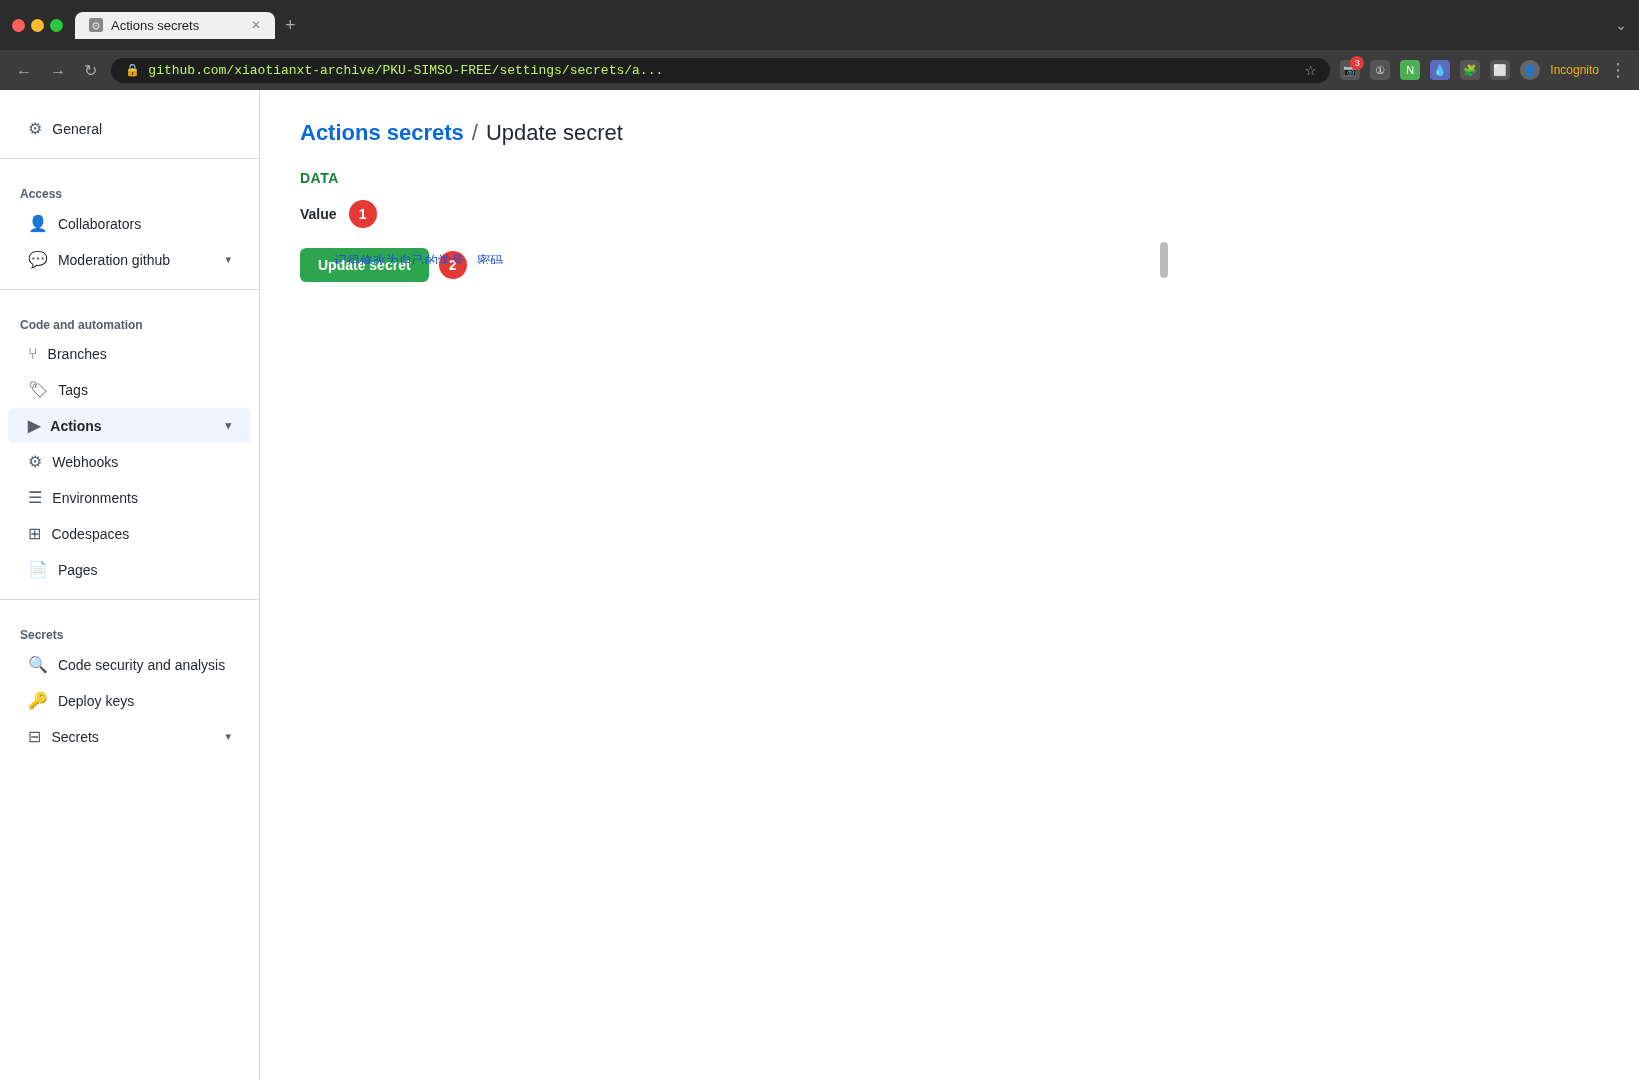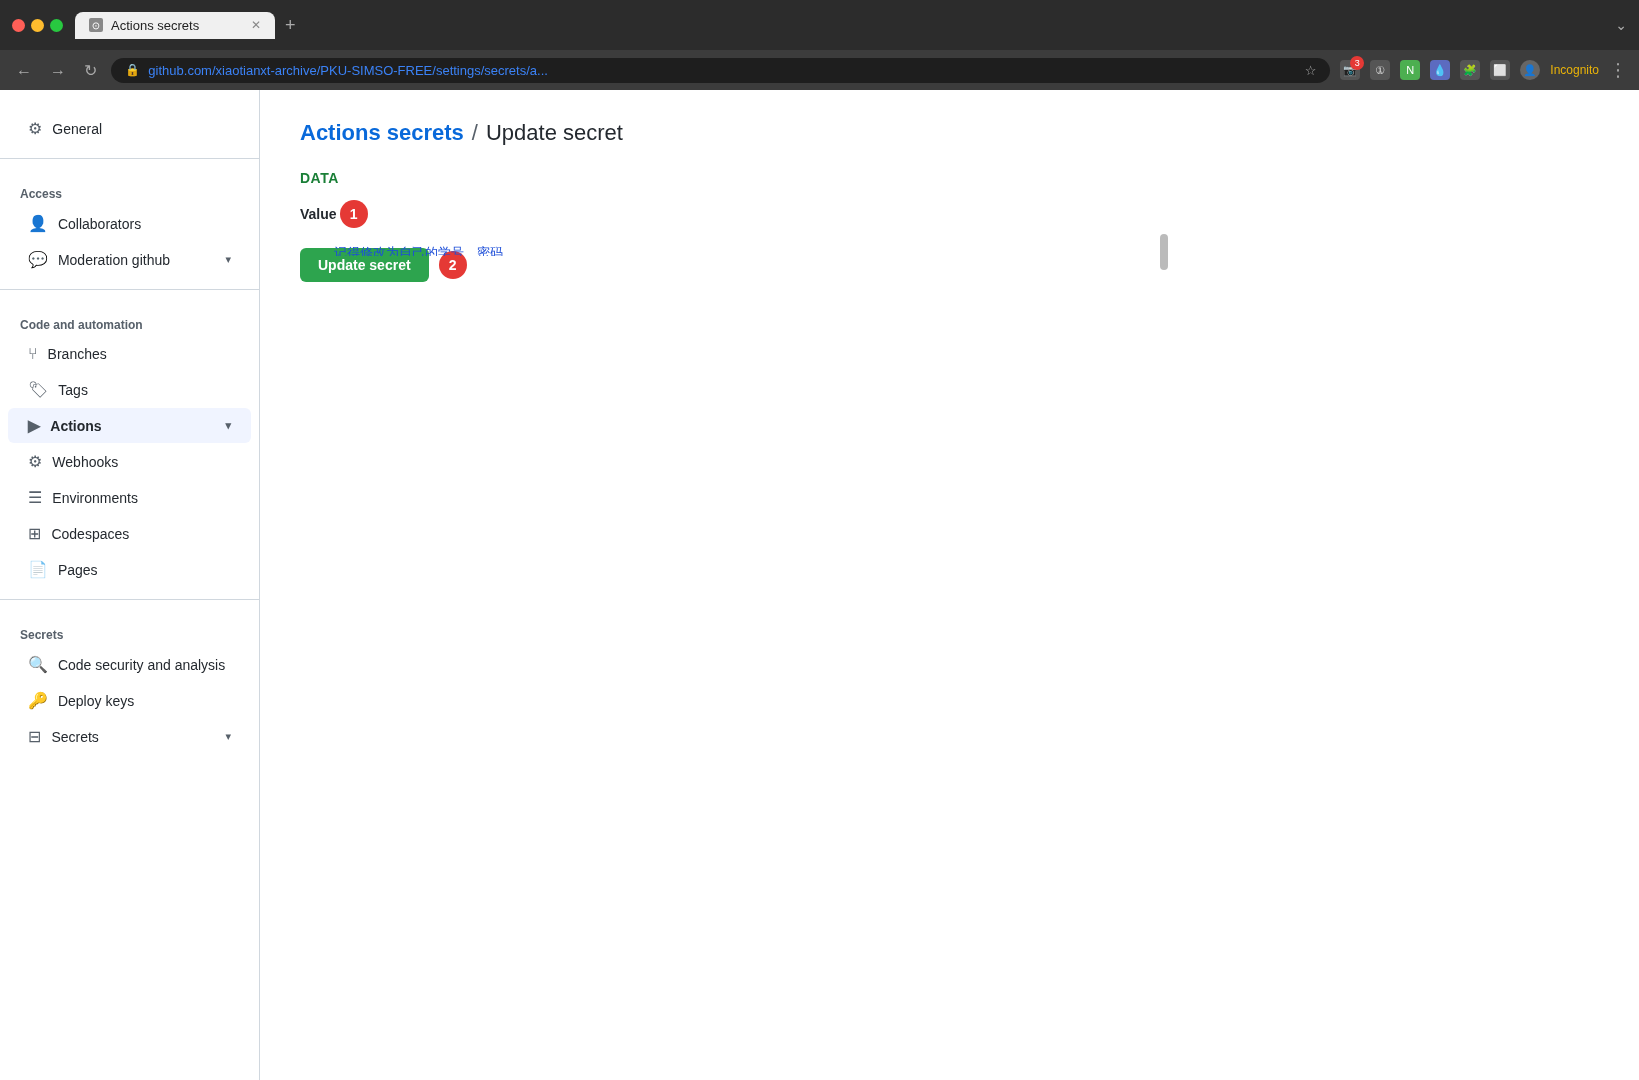--- a/index.html
+++ b/index.html
@@ -97,21 +97,21 @@
       color: #ddd;
       border-radius: 20px;
       padding: 5px 14px;
       flex: 1;
       display: flex;
       align-items: center;
       gap: 8px;
       font-size: 13px;
     }
     .lock-icon { color: #aaa; font-size: 12px; }
-    .url-text { color: #3b82f6; flex: 1; }
+    .url-text { color: #bef264; flex: 1; font-family: Liberation Mono, monospace; }
     .star-icon { color: #aaa; }
     .browser-actions {
       display: flex;
       align-items: center;
       gap: 10px;
       color: #ccc;
       font-size: 13px;
     }
     .ext-badge {
       background: #e53935;
@@ -222,21 +222,22 @@
       font-size: 14px;
       font-weight: 600;
       letter-spacing: 0.5px;
       margin-bottom: 14px;
       text-transform: uppercase;
     }
 
     .value-label-row {
       display: flex;
       align-items: center;
-      gap: 3px;
+      gap: 12px;
+      margin-bottom: 8px;
     }
     .value-label {
       font-size: 14px;
       font-weight: 600;
       color: #24292f;
     }
 
     .step-badge {
       width: 28px; height: 28px;
       border-radius: 50%;

